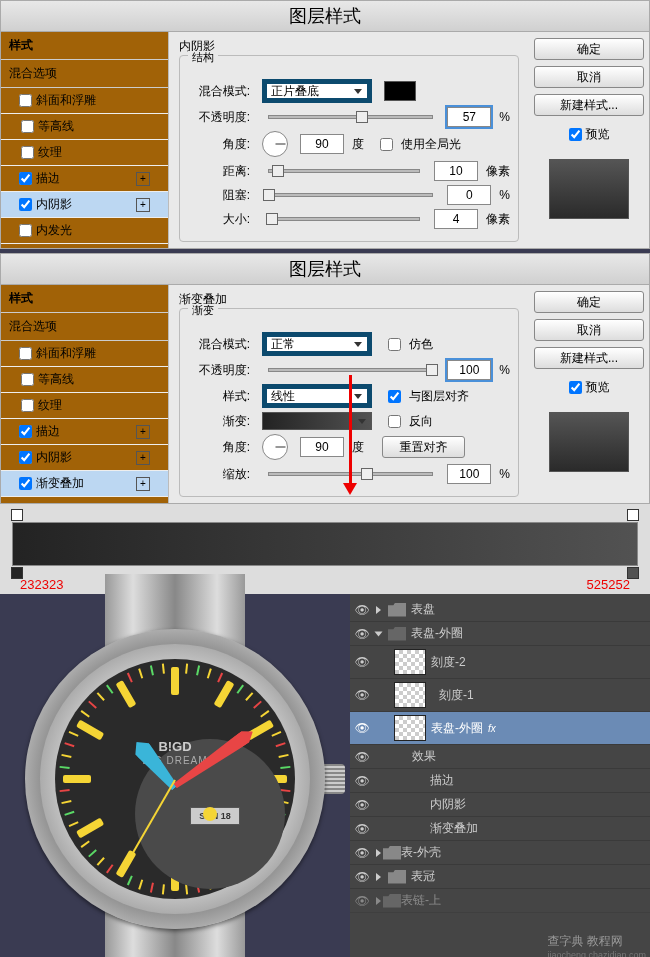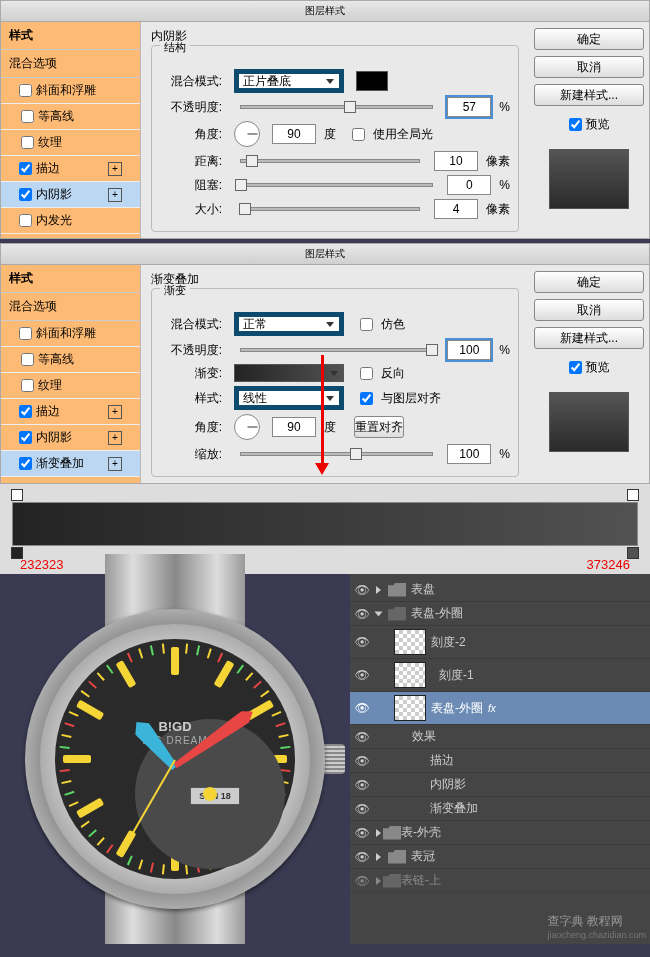--- a/index.html
+++ b/index.html
@@ -1,20 +1,20 @@
 <!DOCTYPE html>
 <html><head>
 <meta charset="utf-8">
 <style>
 *{box-sizing:border-box;margin:0;padding:0;font-family:"Microsoft YaHei",Arial,sans-serif;font-size:12px}
 body{background:#3a3b52;width:650px}
 .panel{background:#e9e9e9;border:1px solid #aaa}
-.titlebar{background:linear-gradient(#e8e8e8,#d0d0d0);text-align:center;padding:3px;border-bottom:1px solid #aaa;font-size:10px}
+.titlebar{background:linear-gradient(#e8e8e8,#d0d0d0);text-align:center;padding:3px;border-bottom:1px solid #aaa;font-size:18px}
 .dialog-body{display:flex}
-.sidebar{width:140px;background:#fdba74;border-right:1px solid #bbb}
+.sidebar{width:168px;background:#a16207;border-right:1px solid #bbb}
 .side-head{padding:5px 8px;font-weight:bold;border-bottom:1px solid #ccc}
 .side-sub{padding:5px 8px;border-bottom:1px solid #ccc}
 .side-item{display:flex;align-items:center;padding:4px 18px;border-bottom:1px solid #eee}
 .side-item.sel{background:#bcd7f2}
 .side-item input[type=checkbox]{margin-right:4px}
 .side-item .plus{margin-left:auto;width:14px;height:14px;border:1px solid #555;display:flex;align-items:center;justify-content:center;font-size:10px;line-height:1}
 .mid{flex:1;padding:6px 10px}
 .sect-title{margin-bottom:2px}
 .fieldset{border:1px solid #bbb;border-radius:4px;padding:4px 8px 8px;margin-top:-2px}
 .legend{background:#e9e9e9;padding:0 4px;position:relative;top:-10px;font-size:11px}
@@ -239,39 +239,39 @@
         </div>
         <div class="row">
           <span class="lbl">不透明度:</span>
           <div class="slider">
               <div class="thumb" style="left:100%"></div>
             </div>
           <div class="nbox blue">100</div>
           <span>%</span>
         </div>
         <div class="row">
+          <span class="lbl">样式:</span>
+          <div class="select">
+              <span>线性</span>
+            </div>
+          <input type="checkbox" checked="" style="margin-left: 8px;">
+          <span>与图层对齐</span>
+        </div>
+        <div class="row">
           <span class="lbl">渐变:</span>
           <div class="grad-swatch"></div>
           <input type="checkbox" style="margin-left: 8px;">
           <span>反向</span>
         </div>
         <div class="row">
-          <span class="lbl">样式:</span>
-          <div class="select">
-              <span>线性</span>
-            </div>
-          <input type="checkbox" checked="" style="margin-left: 8px;">
-          <span>与图层对齐</span>
-        </div>
-        <div class="row">
           <span class="lbl">角度:</span>
           <div class="angle-dial"></div>
           <div class="nbox">90</div>
           <span>度</span>
-          <div class="btn" style="width:50px;margin-left:10px">重置对齐</div>
+          <div class="btn" style="width:83px;margin-left:10px">重置对齐</div>
         </div>
         <div class="row">
           <span class="lbl">缩放:</span>
           <div class="slider">
               <div class="thumb" style="left:60%"></div>
             </div>
           <div class="nbox">100</div>
           <span>%</span>
         </div>
       </div>
@@ -291,21 +291,21 @@
 </div>
 
 <div class="grad-editor">
   <div class="grad-bar">
     <div class="stop top" style="left:-2px"></div>
     <div class="stop top" style="right:-2px"></div>
     <div class="stop bot" style="left:-2px"></div>
     <div class="stop bot right" style="right:-2px"></div>
   </div>
   <span class="hex hex-l">232323</span>
-  <span class="hex hex-r">373246</span>
+  <span class="hex hex-r">525252</span>
 </div>
 
 <div class="bottom" style="position:relative">
   <div class="watch-area">
     <div class="watch">
       <div class="band top"></div>
       <div class="band bot"></div>
       <div class="crown"></div>
       <div class="case"></div>
       <div class="bezel"></div>

